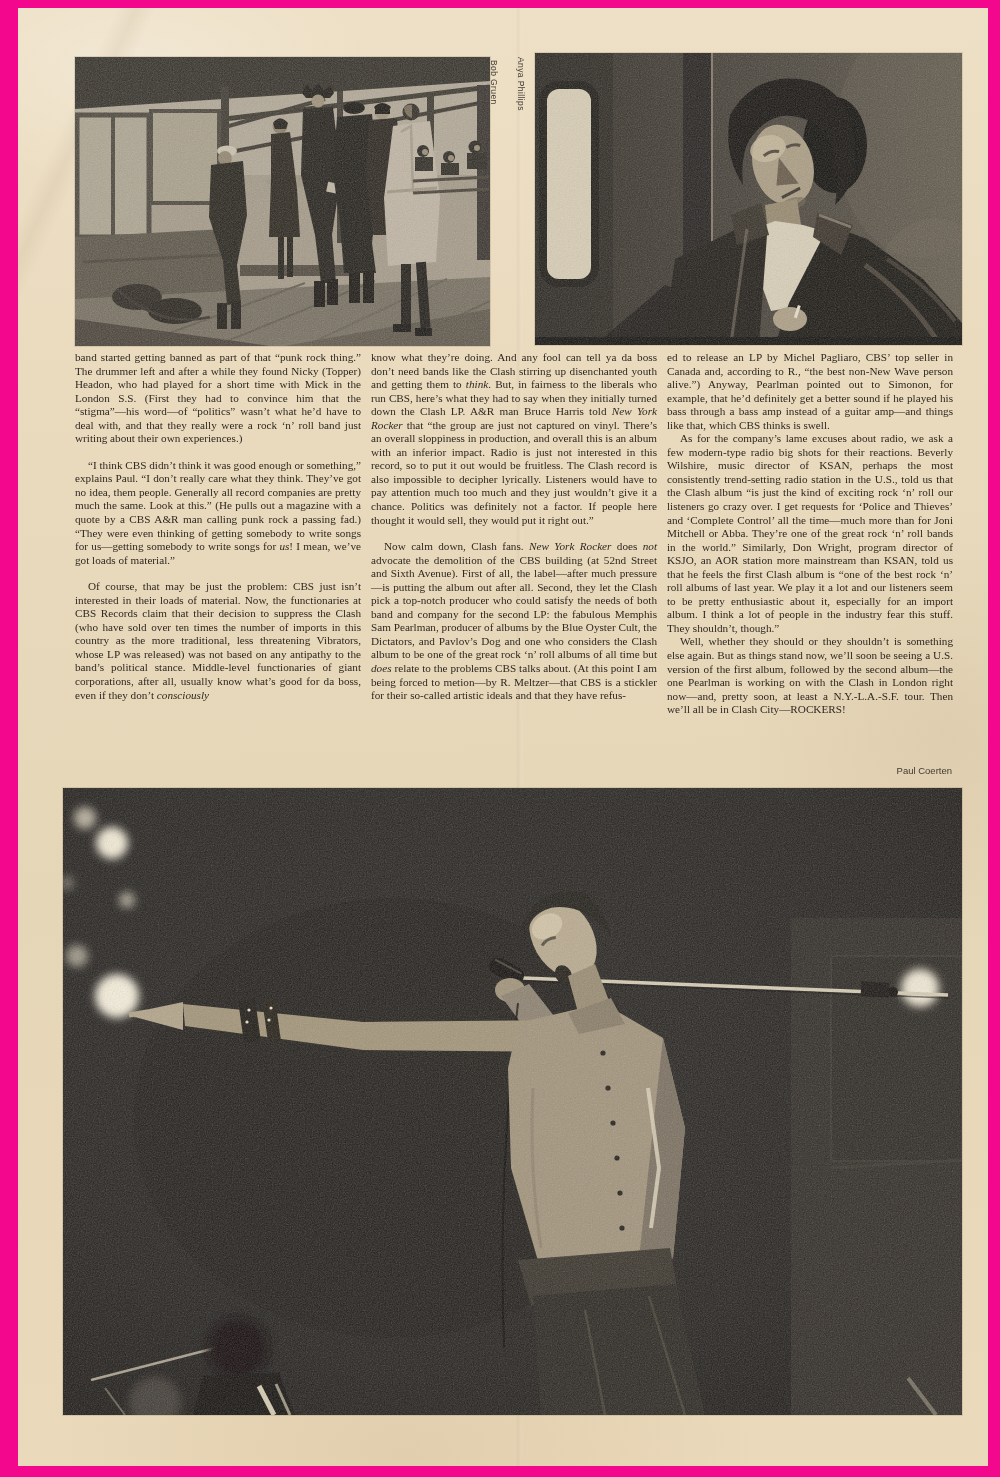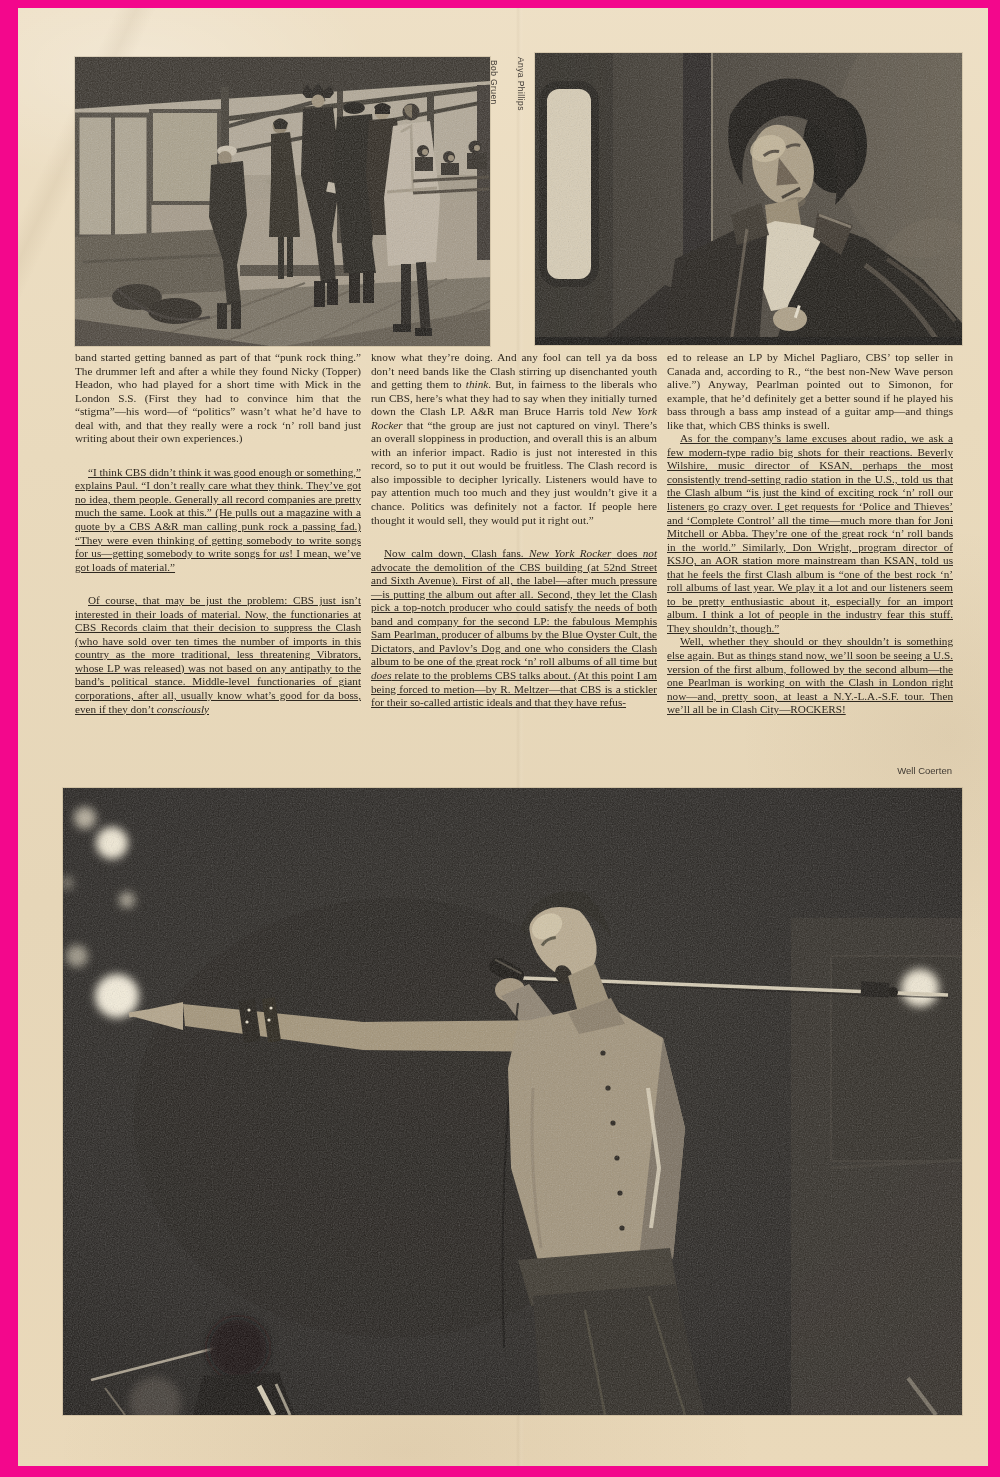--- a/index.html
+++ b/index.html
@@ -40,22 +40,22 @@
     font-size:9.5px;color:#413b33;
   }
   .article{
     position:absolute;left:57px;top:343px;width:878px;
     display:flex;gap:10px;
     color:#2e2820;
     font-size:11.2px;line-height:13.55px;justify-content:space-between;
   }
   .article .col{flex:1 1 0;text-align:justify;}
   .article p{margin:0;}
-  .article p.indent{text-indent:13px;text-decoration:underline;}
-  .article p.gap{margin-top:20px;}
+  .article p.indent{text-indent:13px;}
+  .article p.gap{margin-top:13px;}
   .article em{font-style:italic;}
 </style>
 </head>
 <body>
 
 <div class="paper">
 
   <div class="photo" id="photo-deck">
     <svg viewBox="0 0 415 289" preserveAspectRatio="none">
       <defs>
@@ -234,21 +234,21 @@
         <p><span>know what they’re doing. And any fool can tell ya da boss don’t need bands like the Clash stirring up disenchanted youth and getting them to </span><em>think</em><span>. But, in fairness to the liberals who run CBS, here’s what they had to say when they initially turned down the Clash LP. A&amp;R man Bruce Harris told </span><em>New York Rocker</em><span> that “the group are just not captured on vinyl. There’s an overall sloppiness in production, and overall this is an album with an inferior impact. Radio is just not interested in this record, so to put it out would be fruitless. The Clash record is also impossible to decipher lyrically. Listeners would have to pay attention much too much and they just wouldn’t give it a chance. Politics was definitely not a factor. If people here thought it would sell, they would put it right out.”</span></p>
         <p class="indent gap"><span>Now calm down, Clash fans. </span><em>New York Rocker</em><span> does </span><em>not</em><span> advocate the demolition of the CBS building (at 52nd Street and Sixth Avenue). First of all, the label—after much pressure—is putting the album out after all. Second, they let the Clash pick a top-notch producer who could satisfy the needs of both band and company for the second LP: the fabulous Memphis Sam Pearlman, producer of albums by the Blue Oyster Cult, the Dictators, and Pavlov’s Dog and one who considers the Clash album to be one of the great rock ‘n’ roll albums of all time but </span><em>does</em><span> relate to the problems CBS talks about. (At this point I am being forced to metion—by R. Meltzer—that CBS is a stickler for their so-called artistic ideals and that they have refus-</span></p>
       </div>
     <div class="col">
         <p><span>ed to release an LP by Michel Pagliaro, CBS’ top seller in Canada and, according to R., “the best non-New Wave person alive.”) Anyway, Pearlman pointed out to Simonon, for example, that he’d definitely get a better sound if he played his bass through a bass amp instead of a guitar amp—and things like that, which CBS thinks is swell.</span></p>
         <p class="indent"><span>As for the company’s lame excuses about radio, we ask a few modern-type radio big shots for their reactions. Beverly Wilshire, music director of KSAN, perhaps the most consistently trend-setting radio station in the U.S., told us that the Clash album “is just the kind of exciting rock ‘n’ roll our listeners go crazy over. I get requests for ‘Police and Thieves’ and ‘Complete Control’ all the time—much more than for Joni Mitchell or Abba. They’re one of the great rock ‘n’ roll bands in the world.” Similarly, Don Wright, program director of KSJO, an AOR station more mainstream than KSAN, told us that he feels the first Clash album is “one of the best rock ‘n’ roll albums of last year. We play it a lot and our listeners seem to be pretty enthusiastic about it, especially for an import album. I think a lot of people in the industry fear this stuff. They shouldn’t, though.”</span></p>
         <p class="indent"><span>Well, whether they should or they shouldn’t is something else again. But as things stand now, we’ll soon be seeing a U.S. version of the first album, followed by the second album—the one Pearlman is working on with the Clash in London right now—and, pretty soon, at least a N.Y.-L.A.-S.F. tour. Then we’ll all be in Clash City—ROCKERS!</span></p>
       </div>
   </div>
 
-  <div id="credit-coerten">Well Coerten</div>
+  <div id="credit-coerten">Paul Coerten</div>
 
   <div class="photo" id="photo-concert">
     <svg viewBox="0 0 899 627" preserveAspectRatio="none">
       <defs>
         <filter id="g3" x="0" y="0" width="100%" height="100%">
           <feTurbulence type="fractalNoise" baseFrequency="0.85" numOctaves="2" stitchTiles="stitch"></feTurbulence>
           <feColorMatrix type="saturate" values="0"></feColorMatrix>
           <feComponentTransfer>
               <feFuncA type="linear" slope="0.3" intercept="0"></feFuncA>
             </feComponentTransfer>

